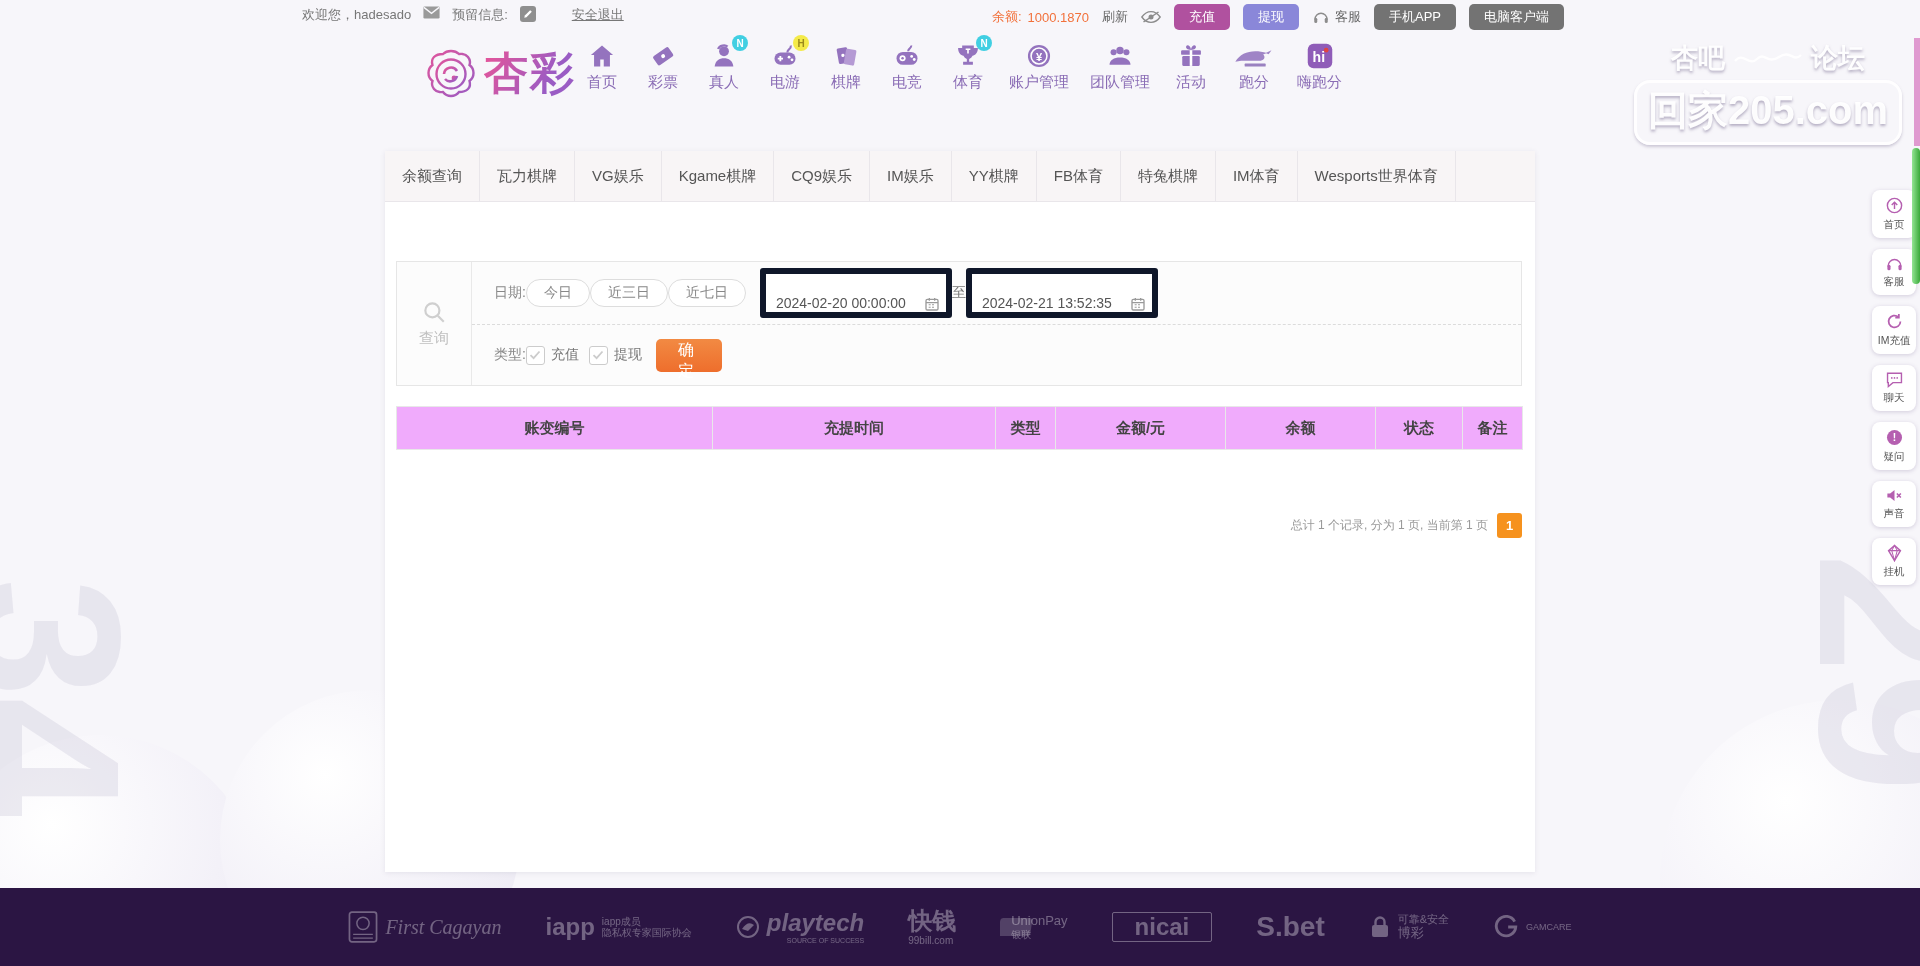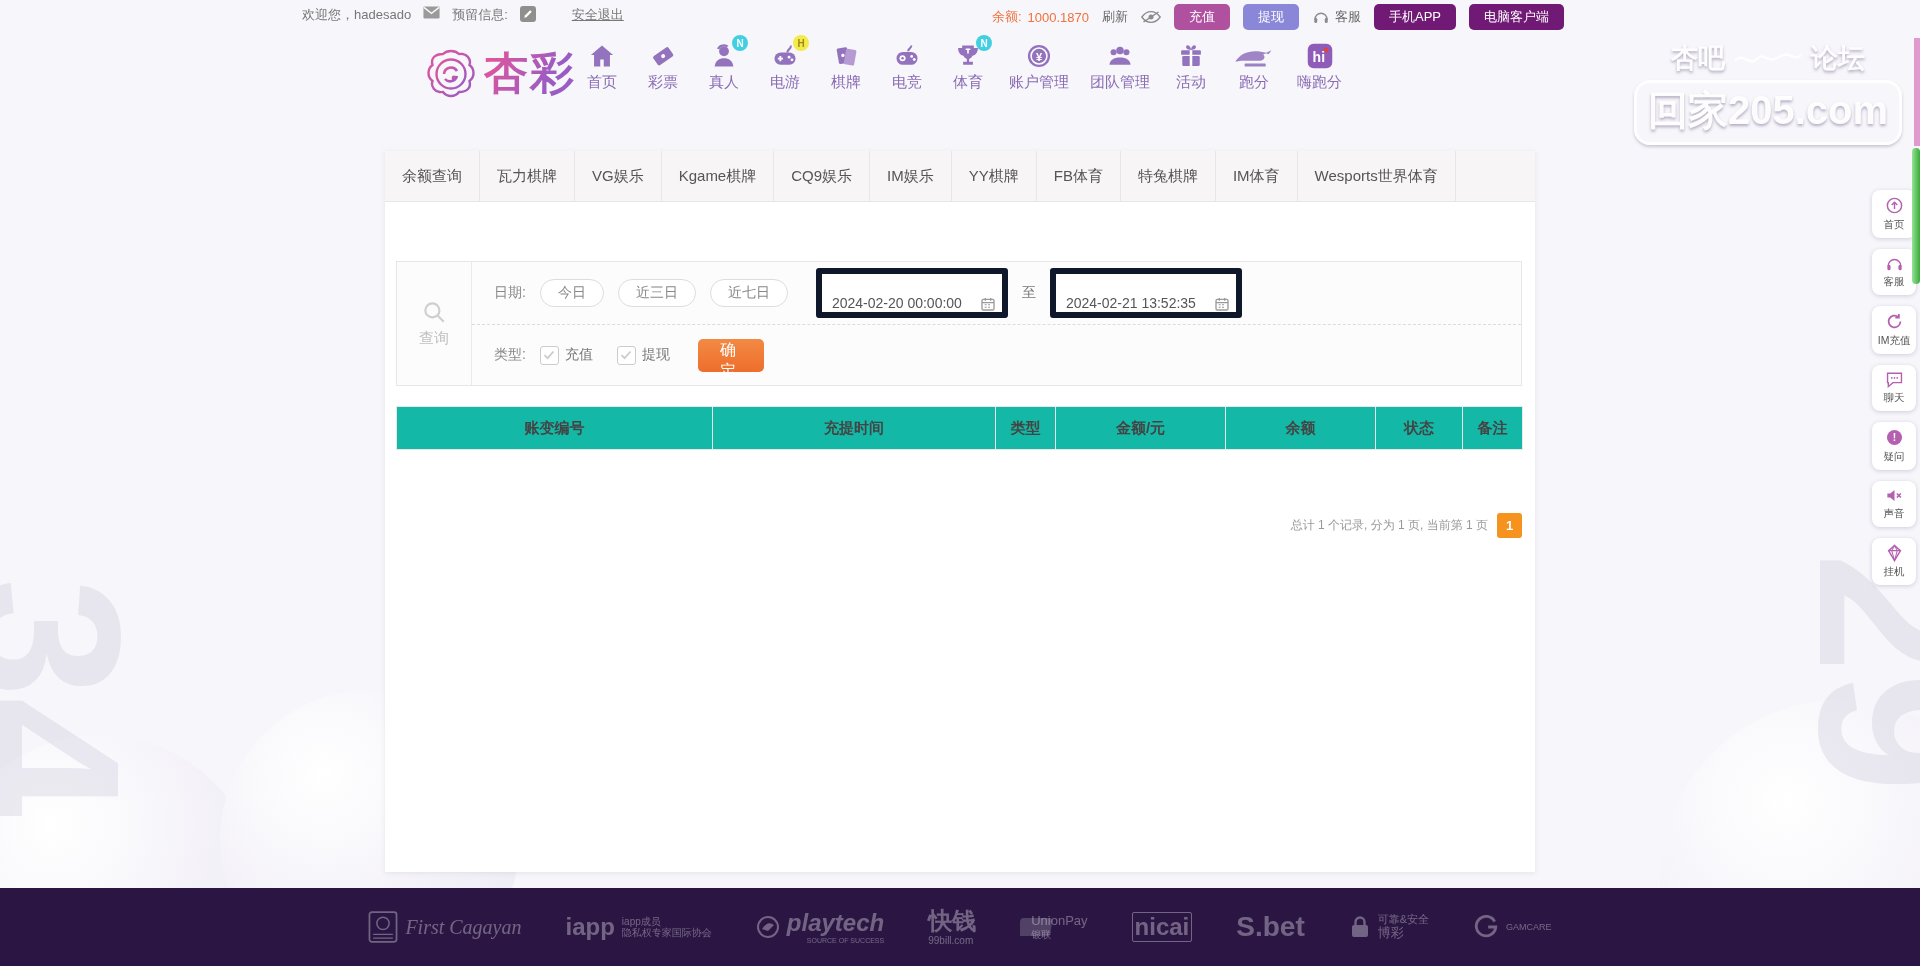--- a/index.html
+++ b/index.html
@@ -20,21 +20,21 @@
   
   .topbar-left{position:absolute;left:302px;top:6px;display:flex;align-items:flex-start;gap:12px;
     font-size:13px;color:#777;}
   .topbar-right{position:absolute;right:356px;top:4px;display:flex;align-items:center;gap:13px;
     font-size:13px;color:#666;}
   .logout{color:#777;text-decoration:underline;margin-left:24px;cursor:pointer;}
   .balance{color:#f2713b;}
   .tb-btn{display:inline-block;padding:4px 15px;border-radius:5px;color:#fff;font-size:13px;cursor:pointer;}
   .btn-deposit{background:#b0519f;}
   .btn-withdraw{background:#8a87d9;}
-  .btn-pink{background:#701a75;}
+  .btn-pink{background:#737373;}
   .edit-chip{width:16px;height:16px;border-radius:3px;background:#8f8f8f;display:inline-flex;
     align-items:center;justify-content:center;}
   .icon{display:inline-flex;align-items:center;justify-content:center;}
 
   
   .brand{position:absolute;left:424px;top:44px;display:flex;align-items:center;gap:6px;}
   .brand-name{font-size:44px;font-weight:bold;letter-spacing:2px;
     background:linear-gradient(120deg,#e0559c 10%,#9a5cc4 70%);
     -webkit-background-clip:text;background-clip:text;color:transparent;}
   .mainnav{position:absolute;left:582px;top:42px;display:flex;align-items:flex-end;gap:21px;}
@@ -61,42 +61,42 @@
     border-right:1px solid #e9e6ea;cursor:pointer;box-sizing:border-box;white-space:nowrap;}
   .tab.active{background:#fff;border-top:3px solid #5a4a7d;color:#444;}
   .tab-fill{flex:1;}
 
   
   .filterbox{position:absolute;left:11px;top:110px;width:1126px;height:125px;
     border:1px solid #e6e6e6;background:#fcfcfc;display:flex;box-sizing:border-box;}
   .query-col{width:74px;border-right:1px solid #e9e9e9;display:flex;flex-direction:column;
     align-items:center;justify-content:center;gap:4px;color:#bfbfbf;font-size:15px;}
   .filter-main{flex:1;display:flex;flex-direction:column;}
-  .filter-row{display:flex;align-items:center;gap:14px;padding-left:22px;box-sizing:border-box;}
+  .filter-row{display:flex;align-items:center;padding-left:22px;box-sizing:border-box;}
   .frow1{height:63px;border-bottom:1px dashed #dcdcdc;}
   .frow2{height:60px;}
   .flabel{font-size:14px;color:#888;}
   .pill{padding:4px 17px;border:1px solid #ddd;border-radius:15px;background:#fff;
     font-size:14px;color:#888;cursor:pointer;}
   .date-wrap{display:flex;align-items:flex-end;border:6px solid #0f172a;border-radius:3px;
     background:#fff;height:30px;padding:8px 6px 0 8px;gap:6px;}
   .date-input{border:none;outline:none;width:140px;font-size:14px;color:#555;
     font-family:"Liberation Sans",sans-serif;background:transparent;}
   .to-label{font-size:14px;color:#777;}
   .cb-wrap{display:flex;align-items:center;gap:6px;font-size:14px;color:#777;cursor:pointer;}
   .checkbox{width:17px;height:17px;border:1px solid #ccc;border-radius:3px;background:#fff;
     display:inline-flex;align-items:center;justify-content:center;}
   .submit-btn{margin-left:14px;width:66px;height:33px;border:none;border-radius:5px;
     background:linear-gradient(180deg,#f28a43,#ee6e2c);color:#fff;font-size:16px;
     letter-spacing:6px;padding-left:6px;cursor:pointer;font-family:"Liberation Sans",sans-serif;}
 
   
   .datatable{position:absolute;left:11px;top:255px;width:1126px;border-collapse:collapse;
     table-layout:fixed;}
-  .datatable th{background:#14b8a6;border:1px solid #e8e8e8;height:40px;font-size:15px;
+  .datatable th{background:#f0abfc;border:1px solid #e8e8e8;height:40px;font-size:15px;
     color:#444;font-weight:bold;}
   .datatable td{background:#fff;border:1px solid #e8e8e8;height:42px;font-size:14px;
     color:#666;text-align:center;}
   .amount-pos{color:#e23b3c;}
   .status-ok{color:#4cae4c;}
   .remark{color:#999;}
 
   
   .pagination{position:absolute;right:13px;top:362px;display:flex;align-items:center;gap:9px;}
   .pg-text{font-size:12px;color:#999;}
@@ -539,21 +539,21 @@
       <div class="flogo">
         <svg width="34" height="24" viewBox="0 0 34 24">
             <rect x="1" y="3" width="32" height="18" rx="3" transform="skewX(-8)" fill="currentColor" opacity="0.55"></rect>
           </svg>
         <span class="stack" style="margin-left:-30px">
           <span class="mid">UnionPay</span>
           <span class="sub">银联</span>
         </span>
       </div>
       <div class="flogo">
-        <span class="big" style="border:1.5px solid currentColor;padding:0 2px;border-radius:2px">nicai</span>
+        <span class="big" style="border:1.5px solid currentColor;padding:0 22px;border-radius:2px">nicai</span>
       </div>
       <div class="flogo">
         <span class="big" style="font-size:28px">S.bet</span>
       </div>
       <div class="flogo">
         <svg width="22" height="24" viewBox="0 0 22 24">
             <rect x="3" y="10" width="16" height="12" rx="2" fill="currentColor"></rect>
             <path d="M6.5 10V7a4.5 4.5 0 0 1 9 0v3" fill="none" stroke="currentColor" stroke-width="2.4"></path>
           </svg>
         <span class="stack">

